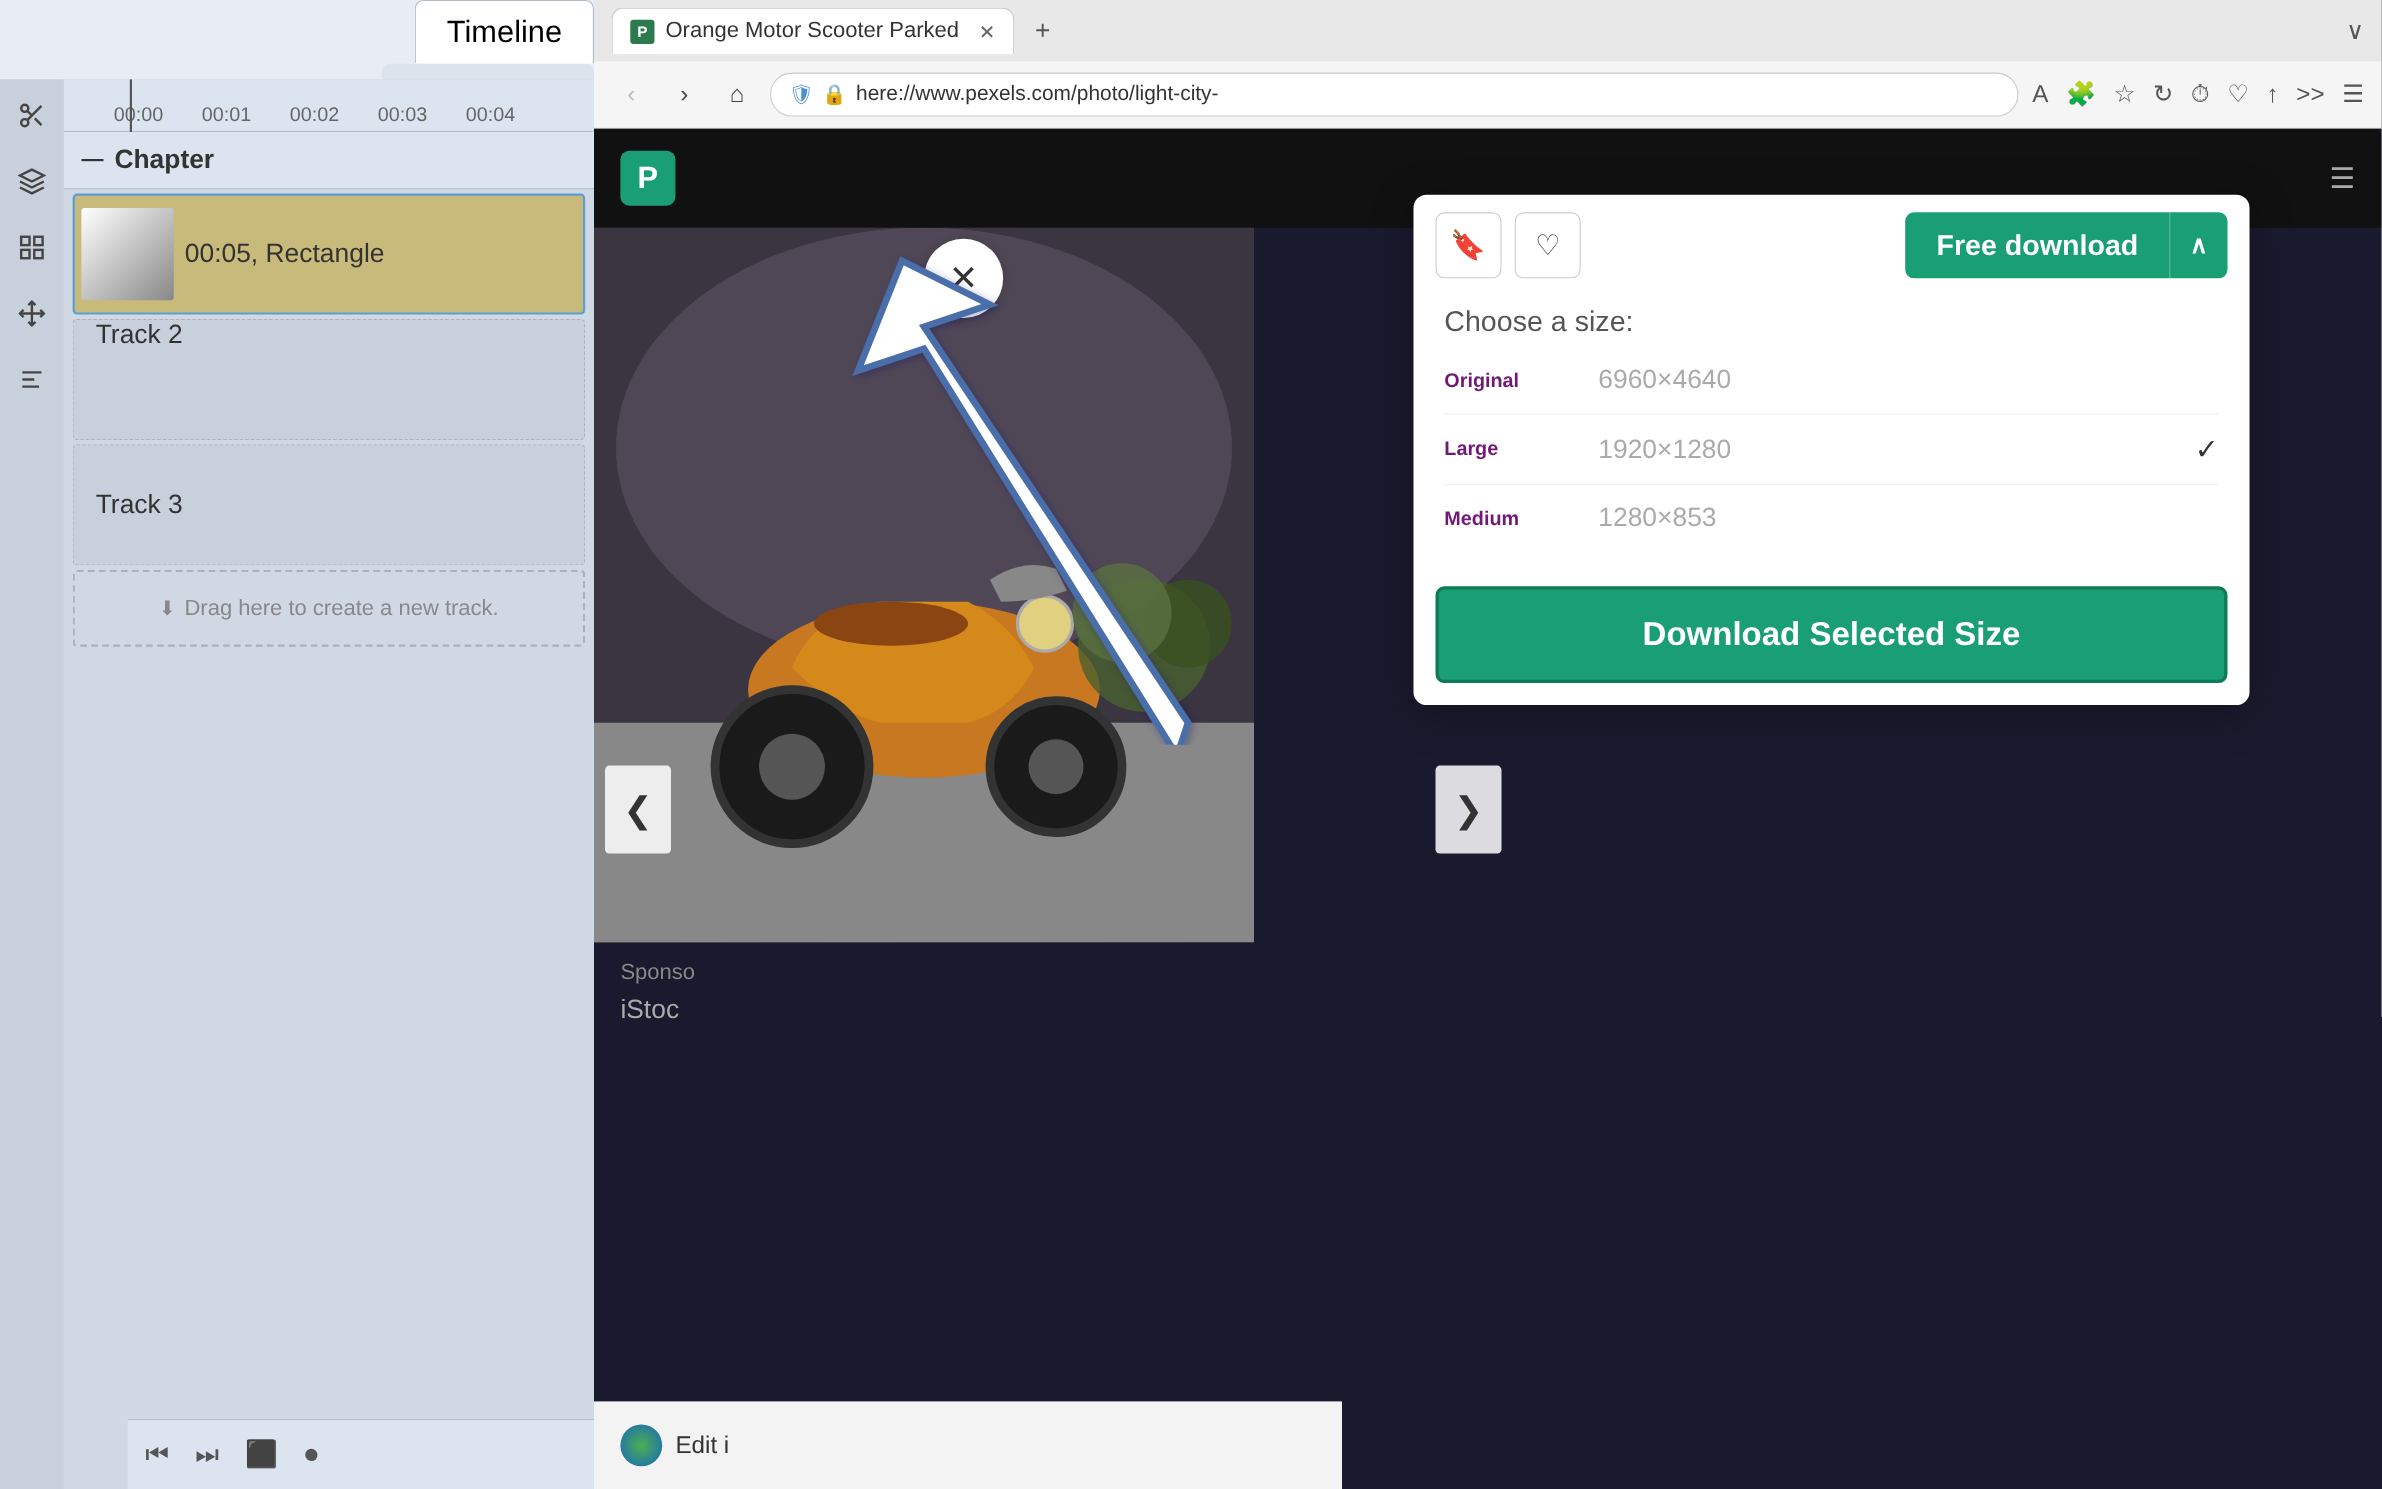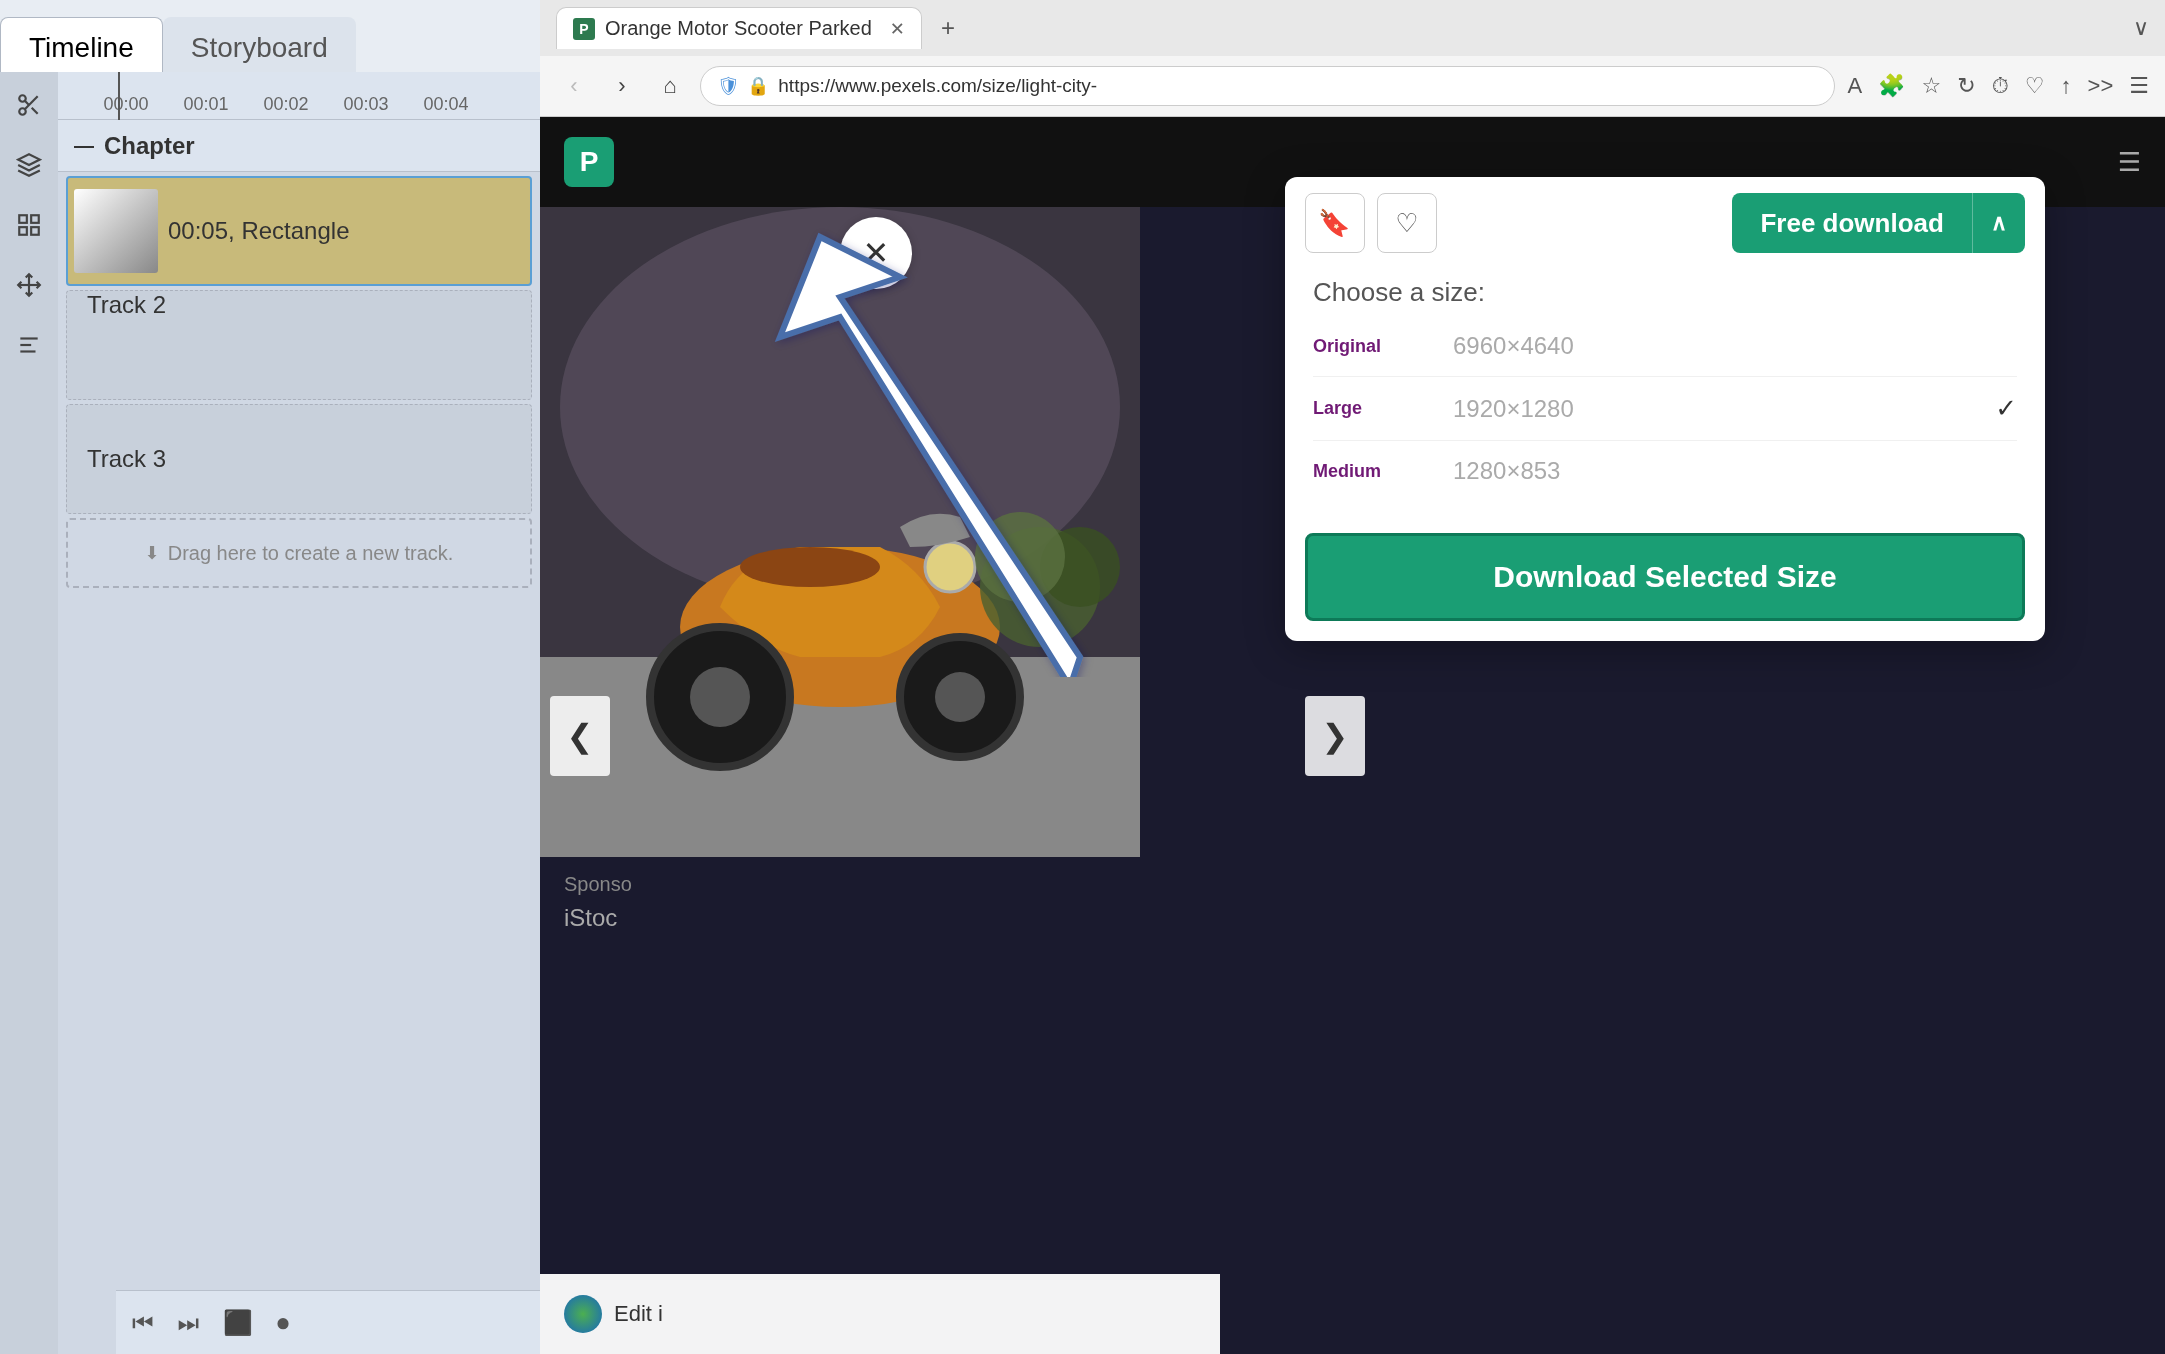--- a/index.html
+++ b/index.html
@@ -15,20 +15,21 @@
       flex-direction: column;
     }
 
     
     .tab-bar {
       display: flex;
       background: #e8edf3;
       border-bottom: 1px solid #b0b8c4;
       height: 80px;
       align-items: flex-end;
+      flex-direction: column;
     }
     .tab {
       padding: 12px 28px;
       font-size: 28px;
       cursor: pointer;
       border-radius: 8px 8px 0 0;
       margin-bottom: 0;
       height: 62px;
       display: flex;
       align-items: center;
@@ -718,21 +719,21 @@
     </div>
 
     <div class="nav-row">
       <div class="nav-btn disabled">‹</div>
       <div class="nav-btn">›</div>
       <div class="nav-btn">⌂</div>
 
       <div class="address-bar">
         <span class="address-bar-icon">🛡</span>
         <span class="address-bar-lock">🔒</span>
-        <span class="address-url">https://www.pexels.com/size/light-city-</span>
+        <span class="address-url">here://www.pexels.com/photo/light-city-</span>
       </div>
 
       <div class="nav-extras">
         <span class="nav-extra-icon">A</span>
         <span class="nav-extra-icon">🧩</span>
         <span class="nav-extra-icon">☆</span>
         <span class="nav-extra-icon">↻</span>
         <span class="nav-extra-icon">⏱</span>
         <span class="nav-extra-icon">♡</span>
         <span class="nav-extra-icon">↑</span>

